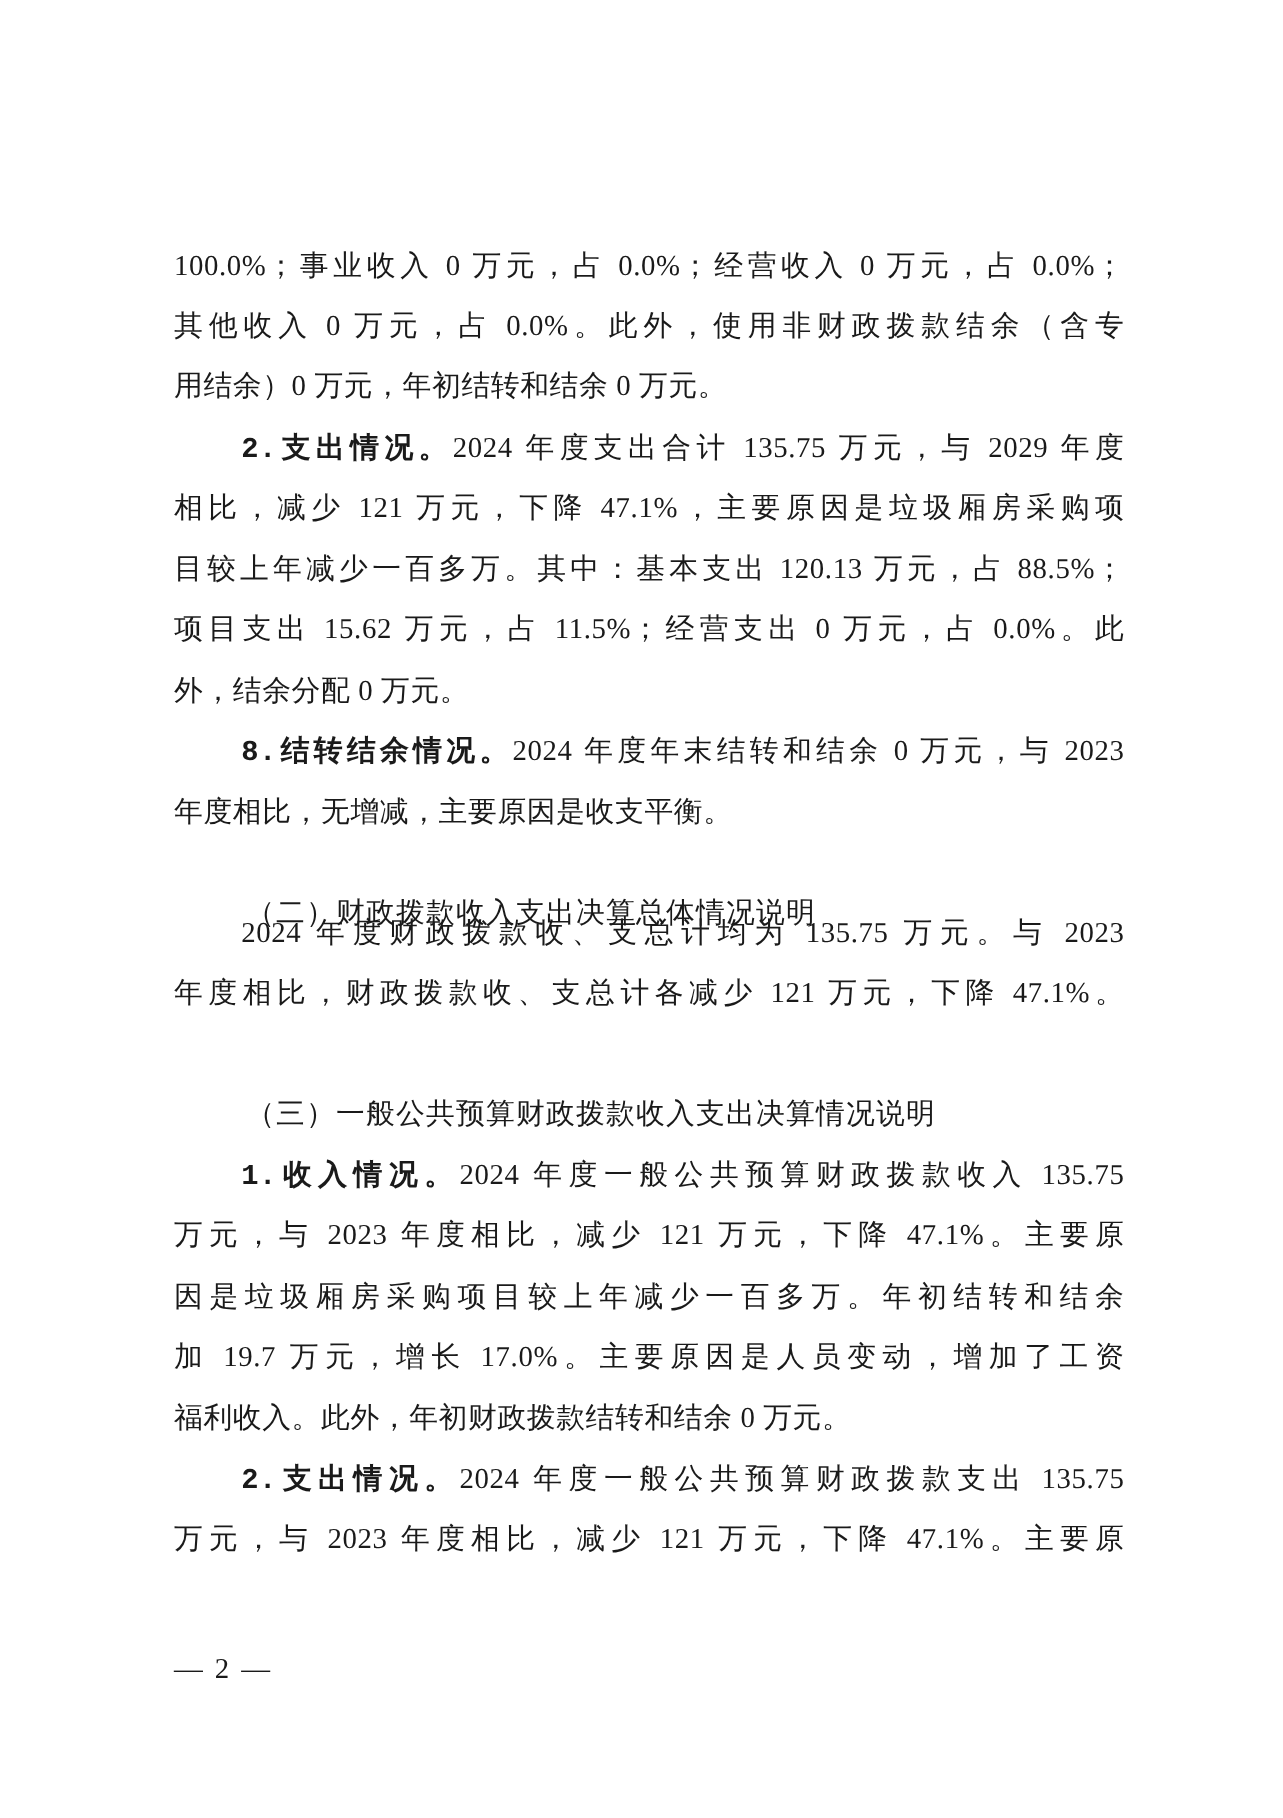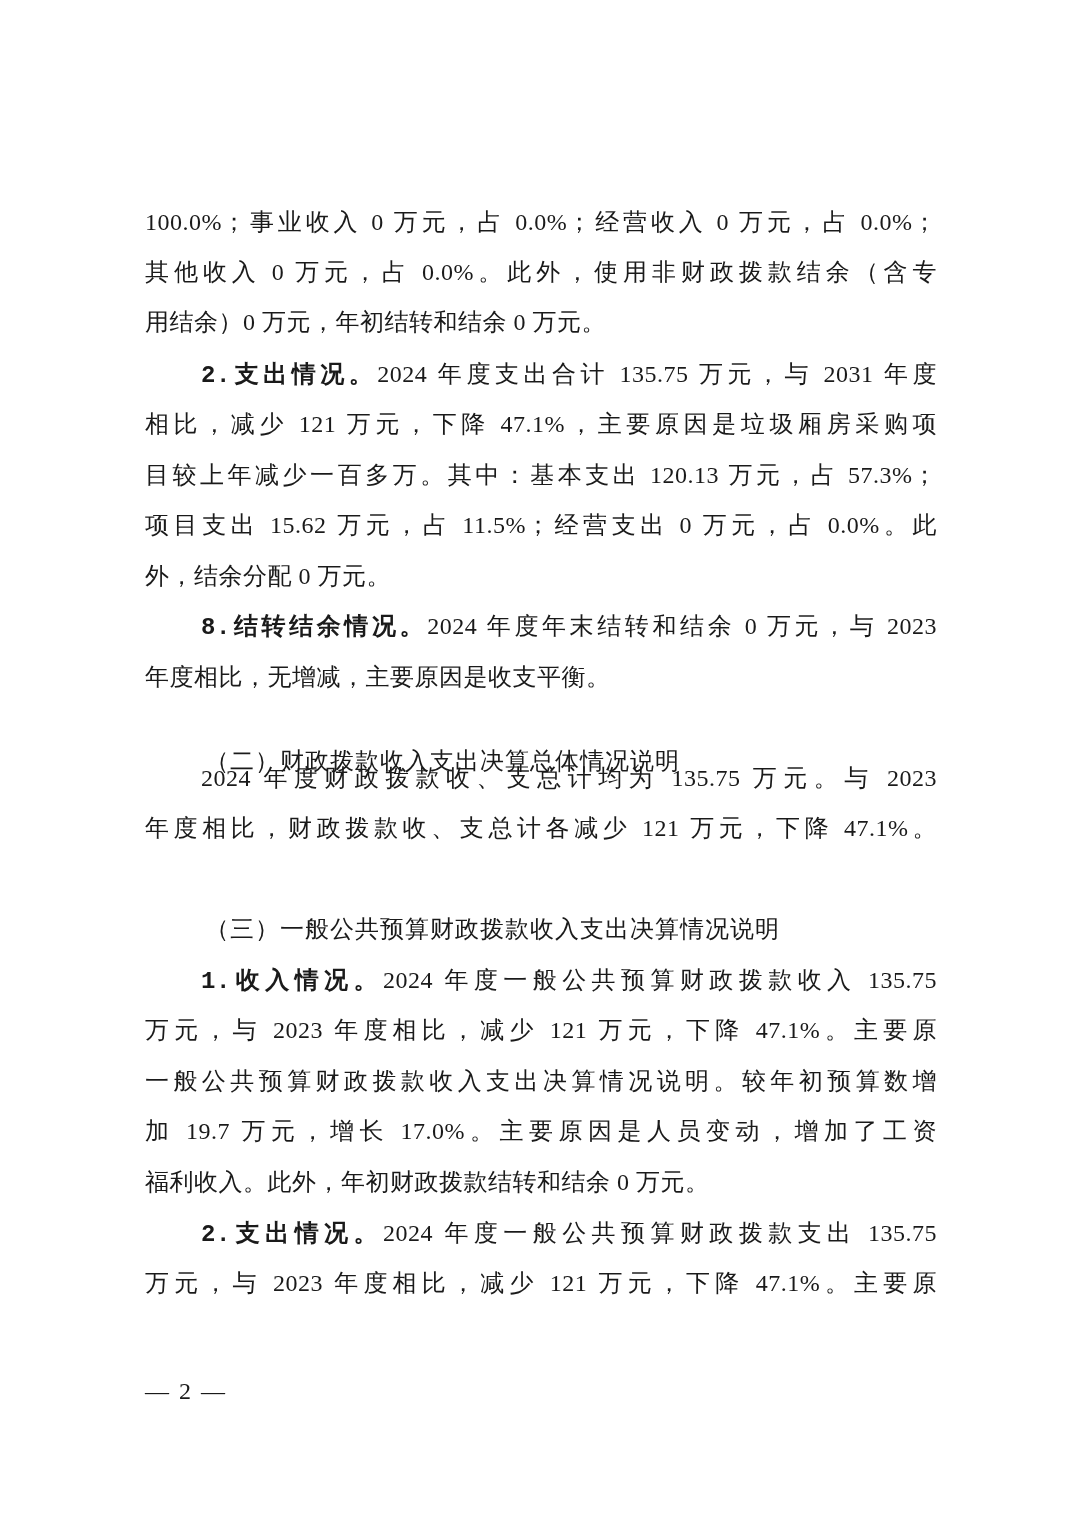--- a/index.html
+++ b/index.html
@@ -24,39 +24,39 @@
 </style>
 </head>
 <body>
 
 <div class="page">
 
   <div class="line" style="top:202px">100.0%；事业收入 0 万元，占 0.0%；经营收入 0 万元，占 0.0%；</div>
   <div class="line" style="top:252px">其他收入 0 万元，占 0.0%。此外，使用非财政拨款结余（含专</div>
   <div class="line last" style="top:302px">用结余）0 万元，年初结转和结余 0 万元。</div>
 
-  <div class="line indent" style="top:354px"><span class="b">2.支出情况。</span><span>2024 年度支出合计 135.75 万元，与 2031 年度</span></div>
+  <div class="line indent" style="top:354px"><span class="b">2.支出情况。</span><span>2024 年度支出合计 135.75 万元，与 2029 年度</span></div>
   <div class="line" style="top:404px">相比，减少 121 万元，下降 47.1%，主要原因是垃圾厢房采购项</div>
-  <div class="line" style="top:455px">目较上年减少一百多万。其中：基本支出 120.13 万元，占 57.3%；</div>
+  <div class="line" style="top:455px">目较上年减少一百多万。其中：基本支出 120.13 万元，占 88.5%；</div>
   <div class="line" style="top:505px">项目支出 15.62 万元，占 11.5%；经营支出 0 万元，占 0.0%。此</div>
   <div class="line last" style="top:556px">外，结余分配 0 万元。</div>
 
   <div class="line indent" style="top:606px"><span class="b">8.结转结余情况。</span><span>2024 年度年末结转和结余 0 万元，与 2023</span></div>
   <div class="line last" style="top:657px">年度相比，无增减，主要原因是收支平衡。</div>
 
   <div class="line subhead" style="top:709px; left:205px;margin-top:32px;">（二）财政拨款收入支出决算总体情况说明</div>
 
   <div class="line indent" style="top:758px">2024 年度财政拨款收、支总计均为 135.75 万元。与 2023</div>
   <div class="line" style="top:808px">年度相比，财政拨款收、支总计各减少 121 万元，下降 47.1%。</div>
 
   <div class="line subhead" style="top:909px; left:205px;">（三）一般公共预算财政拨款收入支出决算情况说明</div>
 
   <div class="line indent" style="top:960px"><span class="b">1.收入情况。</span><span>2024 年度一般公共预算财政拨款收入 135.75</span></div>
   <div class="line" style="top:1010px">万元，与 2023 年度相比，减少 121 万元，下降 47.1%。主要原</div>
-  <div class="line" style="top:1061px">一般公共预算财政拨款收入支出决算情况说明。较年初预算数增</div>
+  <div class="line" style="top:1061px">因是垃圾厢房采购项目较上年减少一百多万。年初结转和结余</div>
   <div class="line" style="top:1111px">加 19.7 万元，增长 17.0%。主要原因是人员变动，增加了工资</div>
   <div class="line last" style="top:1162px">福利收入。此外，年初财政拨款结转和结余 0 万元。</div>
 
   <div class="line indent" style="top:1213px"><span class="b">2.支出情况。</span><span>2024 年度一般公共预算财政拨款支出 135.75</span></div>
   <div class="line" style="top:1263px">万元，与 2023 年度相比，减少 121 万元，下降 47.1%。主要原</div>
 
   <div class="footer">— 2 —</div>
 </div>
 
 </body></html>

